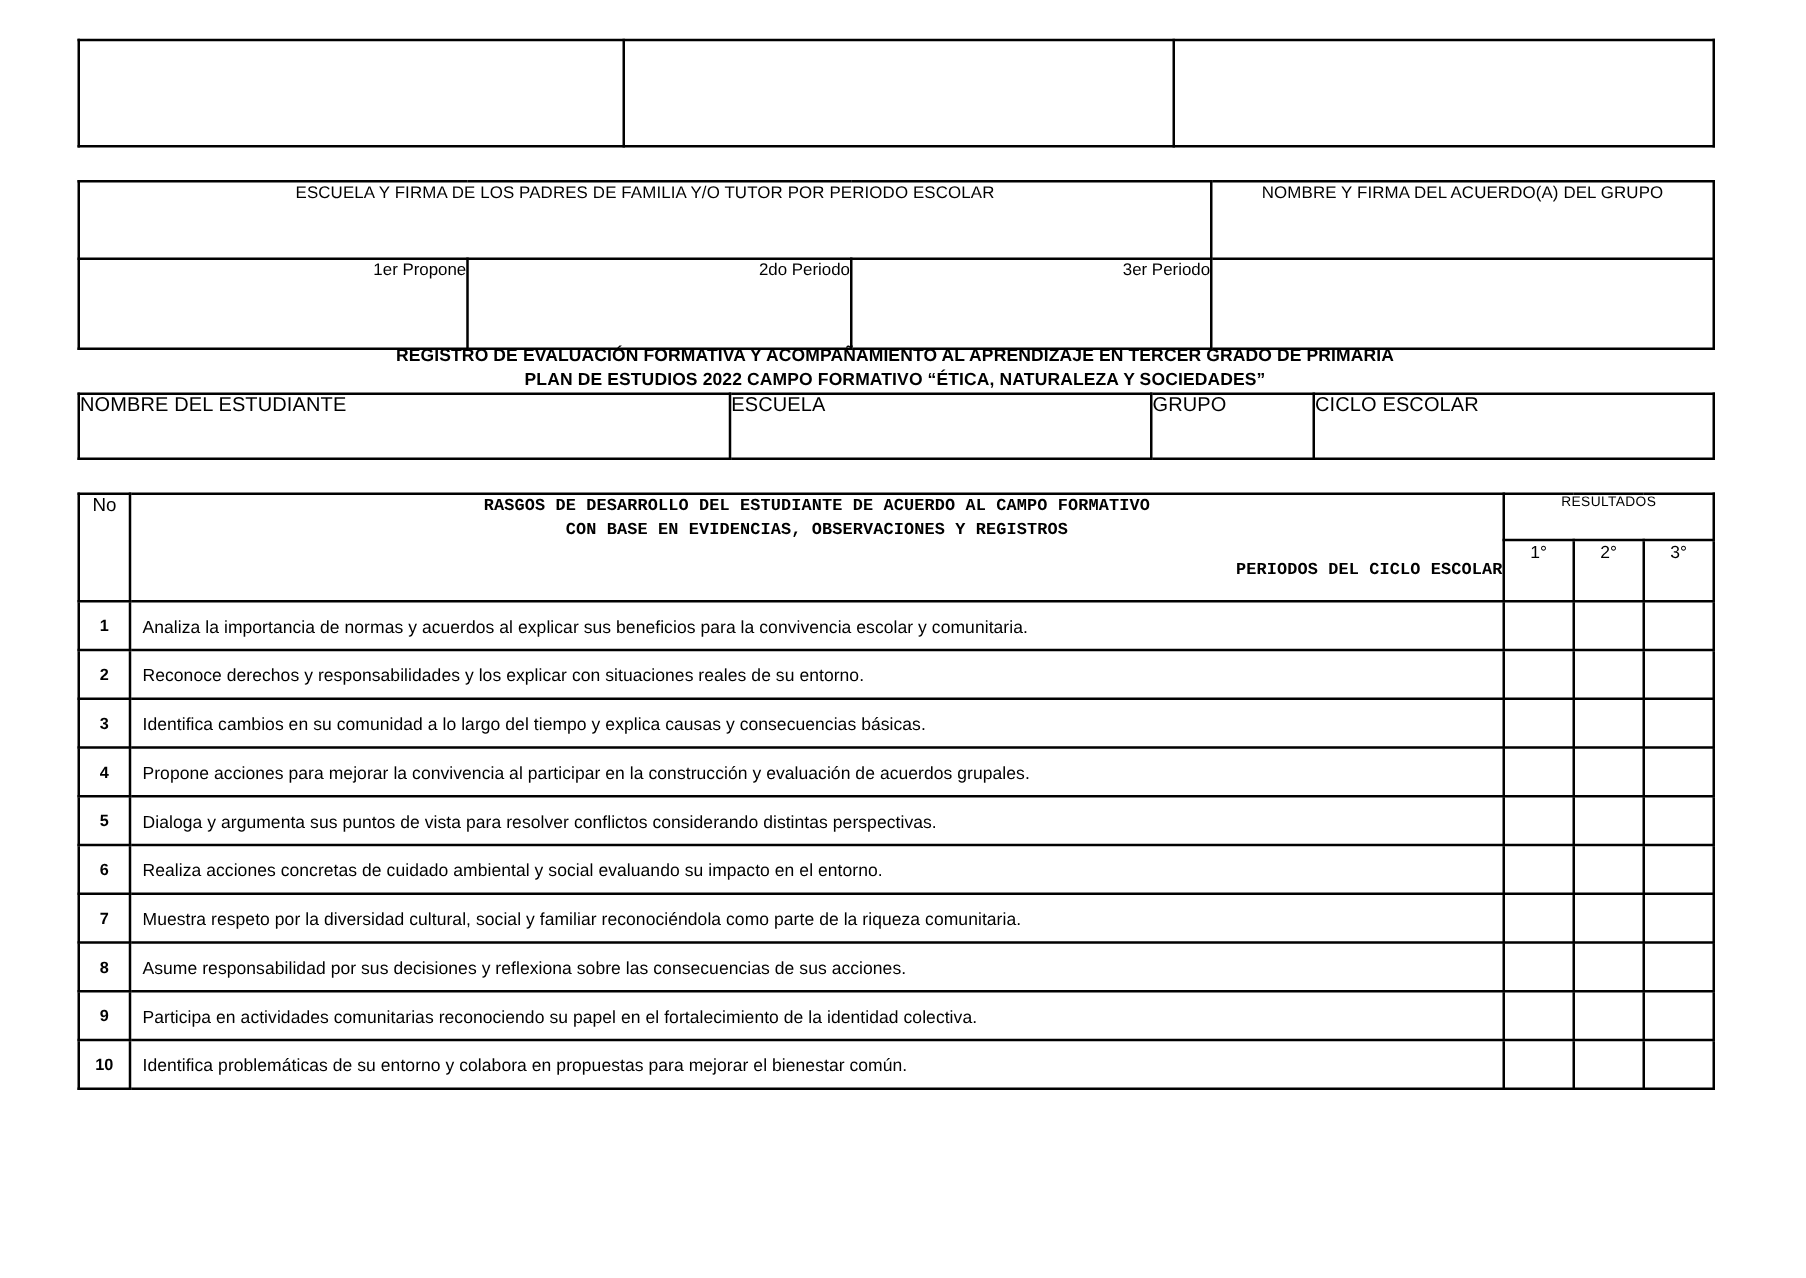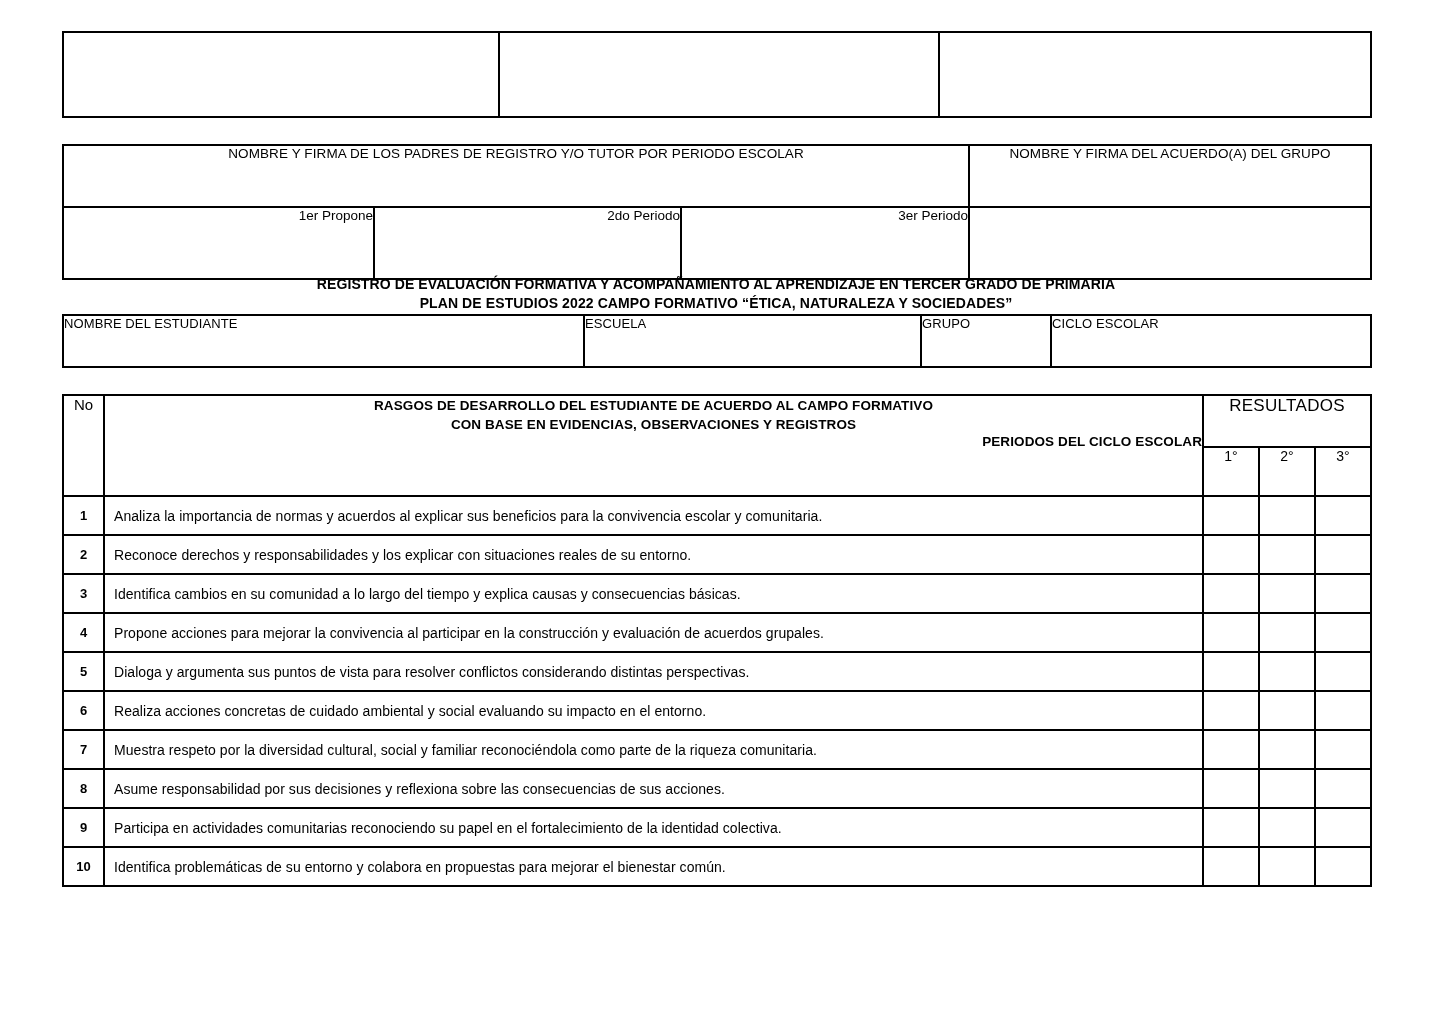--- a/index.html
+++ b/index.html
@@ -88,21 +88,21 @@
 
   
   .tbl-student {
     position: absolute;
     left: 62px;
     top: 314px;
     width: 1308px;
   }
   .tbl-student td {
     height: 52px;
-    font-size: 13px;
+    font-size: 16px;
     font-weight: bold;
     padding: 9px 0 0 8px;
     vertical-align: top;
     letter-spacing: 0.1px;
   }
 
   
   .tbl-main {
     position: absolute;
     left: 62px;
@@ -113,41 +113,42 @@
     width: 41px;
     text-align: center;
     vertical-align: middle;
     font-size: 15px;
     font-weight: bold;
   }
   .th-desc {
     vertical-align: top;
     padding: 8px 8px 0 8px;
     position: relative;
+    font-family: Liberation Mono, monospace;
   }
   .th-desc .desc-lines {
     text-align: center;
     font-size: 13.5px;
     font-weight: bold;
     line-height: 19px;
     letter-spacing: 0.1px;
   }
   .th-desc .periodos {
     text-align: right;
     font-size: 13.5px;
     font-weight: bold;
     letter-spacing: 0.1px;
-    margin-top: 0;
+    margin-top: 15px;
   }
   .th-resultados {
     text-align: center;
     vertical-align: middle;
-    font-size: 17px;
-    font-weight: bold;
-    height: 52px;
+    font-size: 11px;
+    font-weight: bold;
+    height: 37px;
     letter-spacing: 0.3px;
   }
   .th-grade {
     width: 56px;
     text-align: center;
     vertical-align: middle;
     font-size: 14px;
     font-weight: bold;
     height: 49px;
   }
@@ -192,21 +193,21 @@
 
   <table class="doc tbl-sign">
     <colgroup>
       <col style="width:311px">
       <col style="width:307px">
       <col style="width:288px">
       <col style="width:402px">
     </colgroup>
     <tbody>
       <tr>
-        <td class="sign-head-cell" colspan="3">NOMBRE Y FIRMA DE LOS PADRES DE REGISTRO Y/O TUTOR POR PERIODO ESCOLAR</td>
+        <td class="sign-head-cell" colspan="3">ESCUELA Y FIRMA DE LOS PADRES DE FAMILIA Y/O TUTOR POR PERIODO ESCOLAR</td>
         <td class="sign-head-cell">NOMBRE Y FIRMA DEL ACUERDO(A) DEL GRUPO</td>
       </tr>
       <tr>
         <td class="sign-period-cell">1er Propone</td>
         <td class="sign-period-cell">2do Periodo</td>
         <td class="sign-period-cell">3er Periodo</td>
         <td class="sign-blank-cell"></td>
       </tr>
     </tbody>
   </table>

